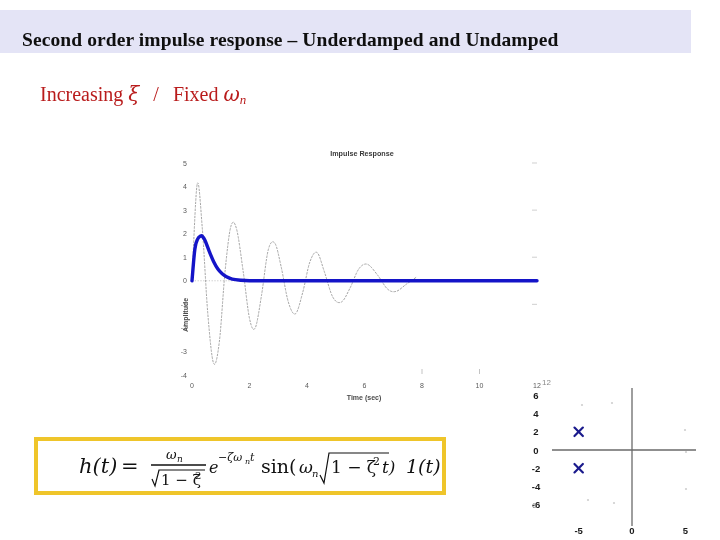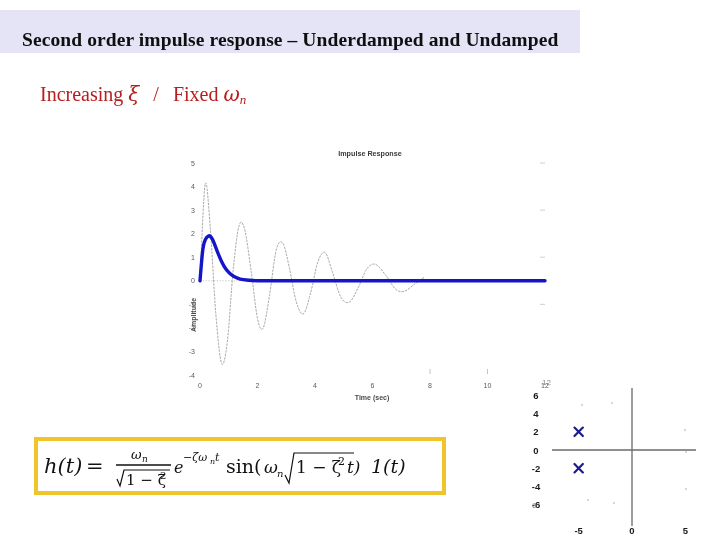--- a/index.html
+++ b/index.html
@@ -10,21 +10,21 @@
   }
   body {
     font-family: "Liberation Serif", serif;
     position: relative;
   }
 
   
   #title-banner {
     position: absolute;
     left: 0; top: 10px;
-    width: 580px; height: 43px;
+    width: 691px; height: 43px;
     background: #E4E4F6;
   }
   #title-text {
     position: absolute;
     left: 22px; top: 19px;
     width: 690px;
     font-family: "Liberation Serif", serif;
     font-weight: bold;
     font-size: 19.5px;
     color: #0f0f0f;
@@ -48,21 +48,21 @@
   #subtitle .sub {
     font-size: 13px;
     vertical-align: -0.22em;
     font-style: italic;
   }
   #subtitle .sep { padding: 0 9px; }
 
   
   #impulse-plot {
     position: absolute;
-    left: 170px; top: 145px;
+    left: 162px; top: 145px;
     width: 400px; height: 262px;
   }
   #impulse-plot svg { display: block; }
 
   .plt-title {
     font-family: "Liberation Sans", sans-serif;
     font-size: 7.2px;
     fill: #3a3a3a;
     font-weight: bold;
   }
@@ -98,20 +98,21 @@
   }
 
   
   #equation-box {
     position: absolute;
     left: 34px; top: 437px;
     width: 412px; height: 58px;
     border: 4px solid #EFC52A;
     background: #ffffff;
     box-sizing: border-box;
+    padding-left: 35px;
   }
   #equation-box svg { display: block; }
   .eq {
     font-family: "DejaVu Serif", serif;
     fill: #111111;
   }
 </style>
 </head>
 <body>
 

